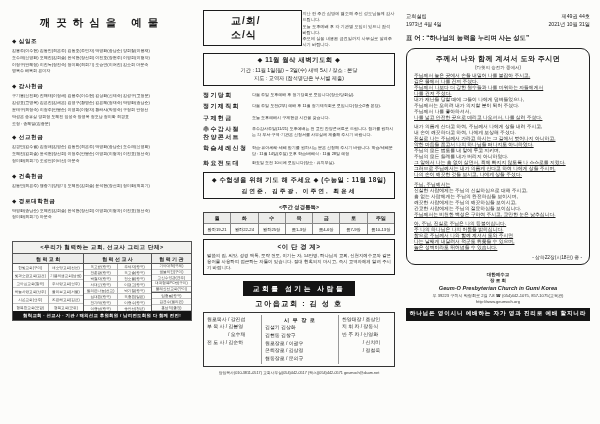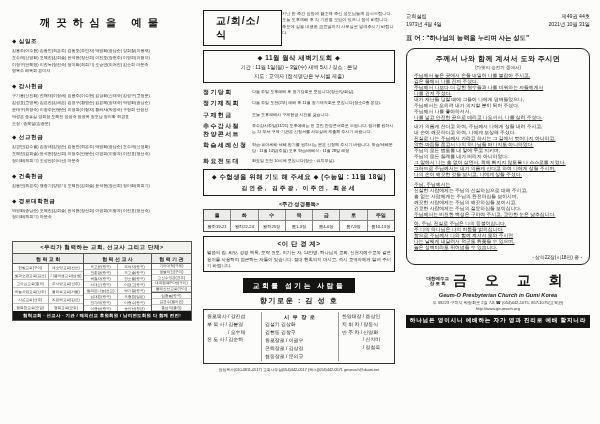--- a/index.html
+++ b/index.html
@@ -31,21 +31,21 @@
   .pcol{flex:1;display:flex;flex-direction:column;}
   .pcol+.pcol{border-left:1px solid #aaa;}
   .pcell{flex:1;border-bottom:1px solid #c2c2c2;font-size:3.6px;display:flex;align-items:center;justify-content:center;white-space:nowrap;overflow:hidden;color:#333;}
   .pcol .pcell:last-child{border-bottom:none;}
   .pa-main{height:62%;display:flex;flex-direction:column;border-bottom:1px solid #555;}
   .pa-extra{height:38%;display:flex;flex-direction:column;}
   .pt-foot{background:#161616;color:#fff;font-size:4.4px;font-weight:bold;text-align:center;padding:2px 0;letter-spacing:.3px;}
 
   
   .m-head{display:flex;justify-content:space-between;align-items:flex-start;}
-  .masthead{border:1.3px solid #1b1b1b;font-size:10px;font-weight:bold;letter-spacing:1px;padding:3px 12px;}
+  .masthead{border:1.3px solid #1b1b1b;font-size:10px;font-weight:bold;letter-spacing:1px;padding:3px 27px;}
   .m-notes{font-size:4.2px;line-height:1.5;white-space:pre-line;width:118px;color:#333;margin-top:1px;}
   .mbox{border:1.2px solid #1b1b1b;margin-top:4px;padding:2.5px 3px;text-align:center;}
   .mbox-title{font-size:6.4px;font-weight:bold;letter-spacing:.5px;}
   .mbox-line{font-size:5.2px;margin-top:1.5px;}
   .m-items{margin-top:6px;}
   .m-item{display:flex;margin-bottom:3.6px;}
   .mi-label{width:46px;flex:none;font-size:6px;font-weight:bold;letter-spacing:1.4px;white-space:pre-line;line-height:1.3;}
   .mi-text{flex:1;font-size:4px;line-height:1.45;color:#222;margin-left:3px;}
   .exam-names{font-size:5.8px;font-weight:bold;letter-spacing:2px;margin-top:2px;}
   .rt-title{text-align:center;font-size:5.4px;font-weight:bold;margin:5px 0 1px;}
@@ -255,21 +255,21 @@
         <div class="rtd">롬10-13장</div>
       </div>
   </div>
 
   <div class="mbox">
     <div class="mbox-title">&lt;이 단 경 계&gt;</div>
     <div class="heresy-text">말씀의 집, 씨앗, 성경 백독, 모략 전도, 이기는 자, 14만명, 하나님의 교회, 신천지예수교와 같은 용어를 사용하며 접근하는 자들이 있습니다. 절대 현혹되지 마시고, 즉시 교역자에게 알려 주시기 바랍니다.</div>
   </div>
 
   <div class="staff-title">교회를 섬기는 사람들</div>
-  <div class="pastor">향기로운 : 김 성 호</div>
+  <div class="pastor">고아읍교회 : 김 성 호</div>
   <div class="stable">
     <div class="scolA">
         <div class="sline">원로목사 / 강진섭</div>
         <div class="sline">부 목 사 / 김봉영</div>
         <div class="sline">　　　　 / 오수재</div>
         <div class="sline">전 도 사 / 김순하</div>
       </div>
     <div class="scolB">
       <div class="sb-head">시 무 장 로</div>
       <div>
@@ -350,19 +350,18 @@
     </div>
 
     <div class="cite">- 삼하22장(시18편) 중 -</div>
   </div>
 
   <div class="church">
     <div class="denom">
       <div>대한예수교</div>
       <div>장 로 회</div>
     </div>
-    <div class="chname">금 오 교 회</div>
   </div>
   <div class="cheng">Geum-O Presbyterian Church in Gumi Korea</div>
   <div class="chaddr">우 39223  구미시 박정희로 2길 7-8   ☎ (054)442-1075, 857-1075(교육관)</div>
   <div class="chweb">http://www.geumoch.org</div>
   <div class="versebar">하나님은 영이시니 예배하는 자가 영과 진리로 예배 할지니라</div>
 </div>
 
 </body></html>

